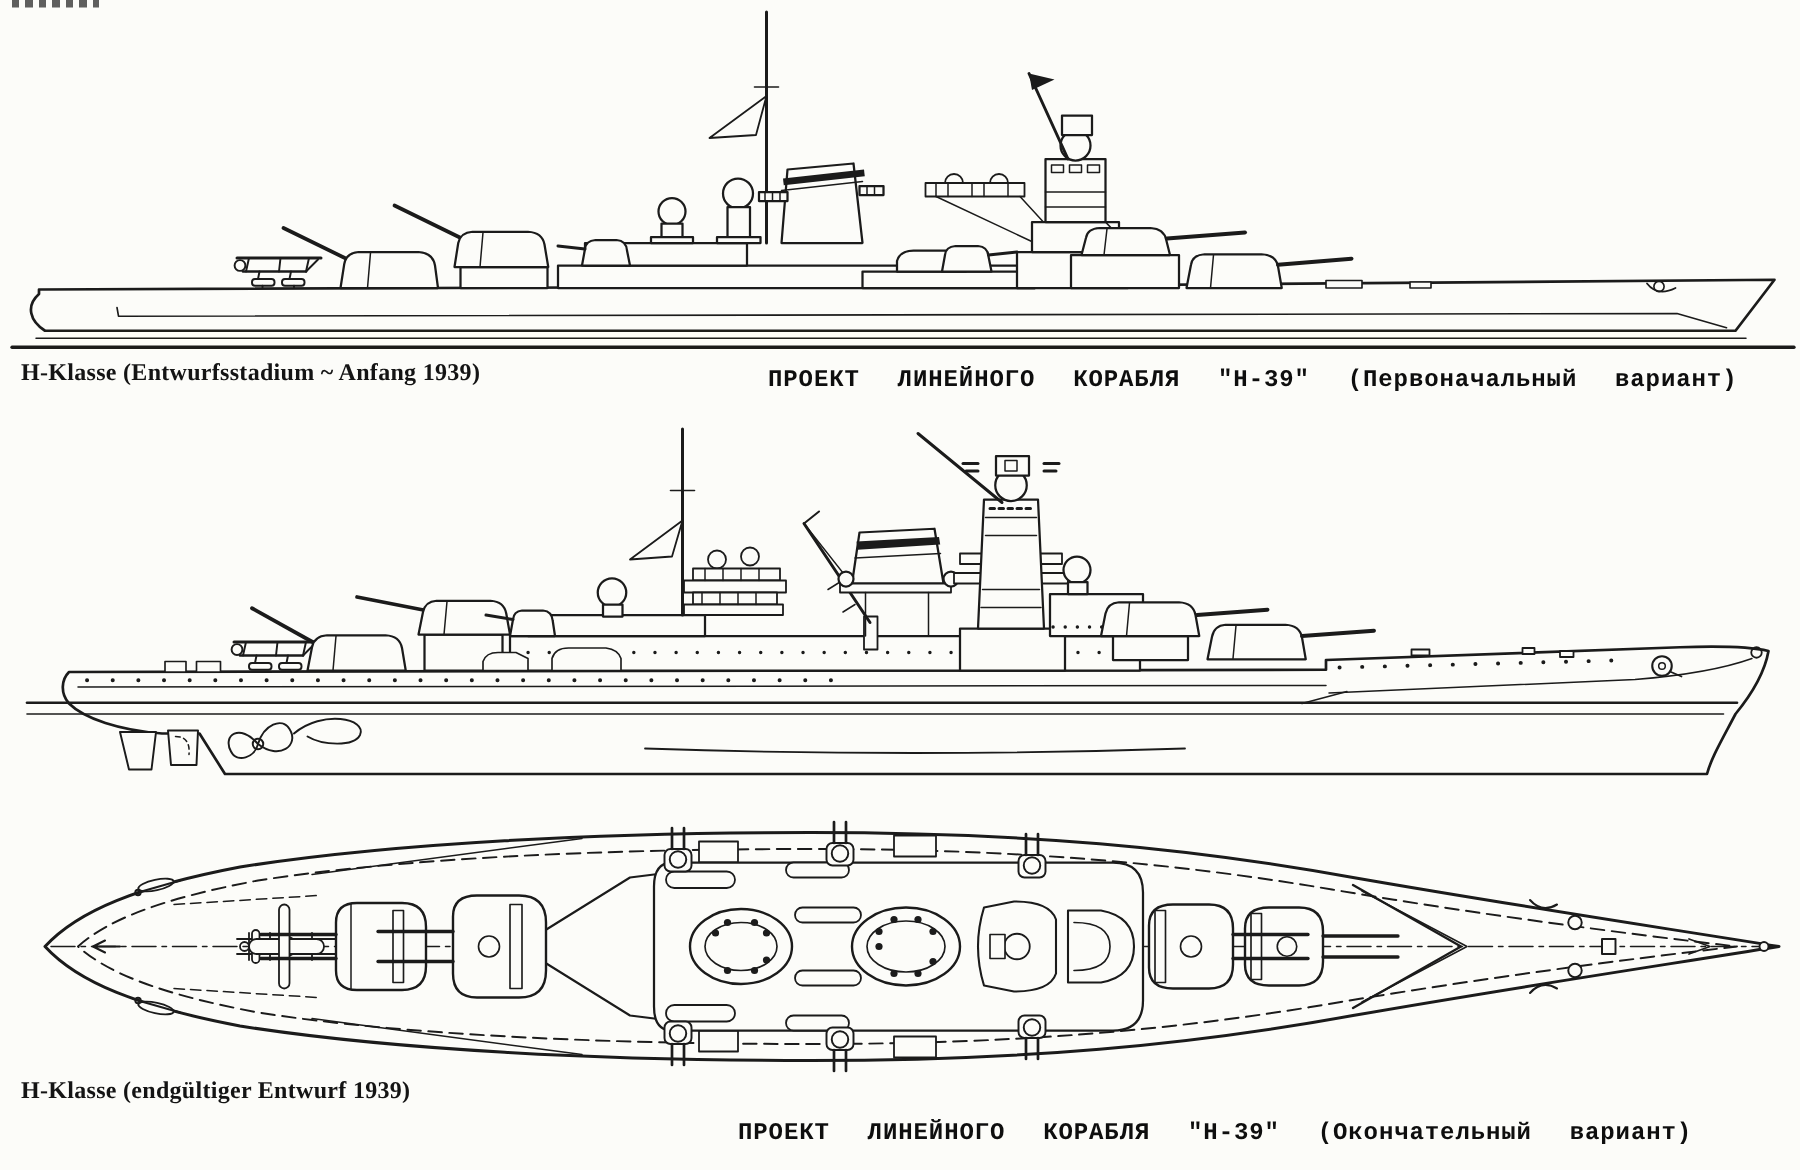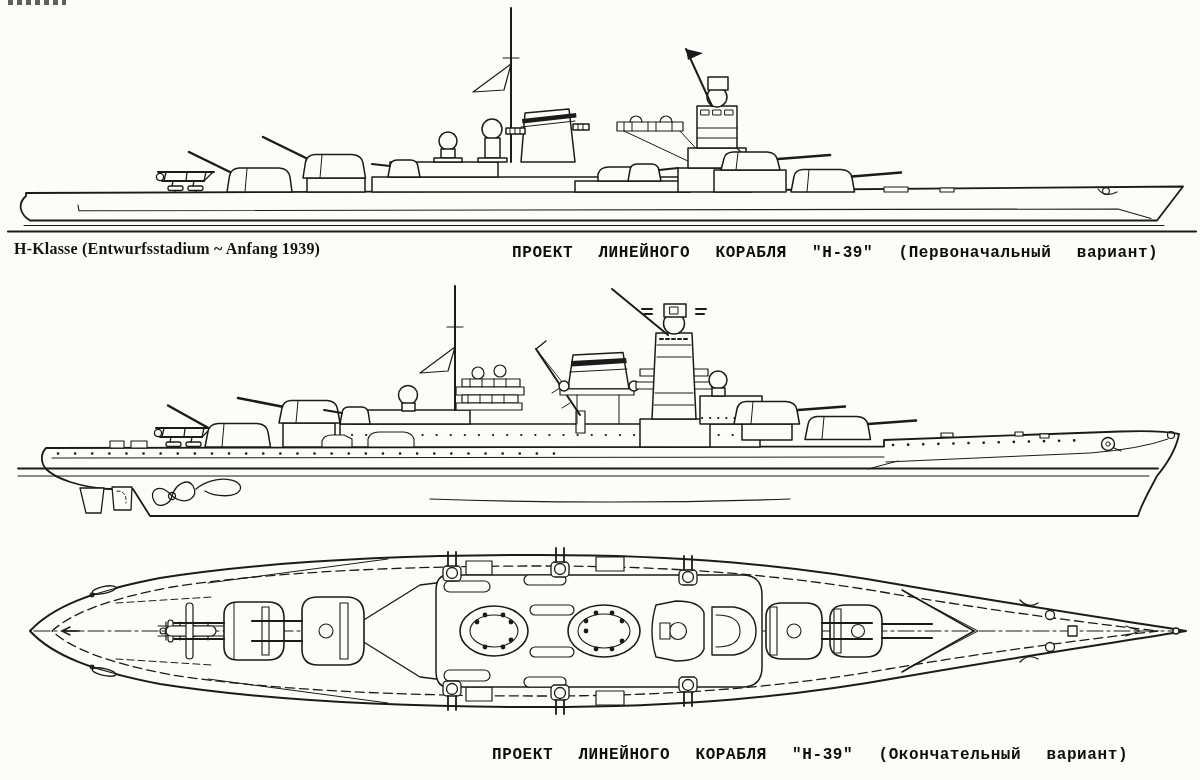--- a/index.html
+++ b/index.html
@@ -469,16 +469,17 @@
         <path d="M 1020 117 Q 1028 108 1038 114" stroke-width="1.4"></path>
         <circle class="fp" cx="1176" cy="86" r="3"></circle>
       </g>
     </g>
   </svg>
 
   <div id="cap1-de" class="cap-de" style="left:14px;top:240px">H-Klasse (Entwurfsstadium ~ Anfang 1939)</div>
 
   <div id="cap1-ru" class="cap-ru" style="left:512px;top:244px">ПРОЕКТ ЛИНЕЙНОГО КОРАБЛЯ "Н-39" (Первоначальный вариант)</div>
 
+  <div id="cap2-de" class="cap-de" style="left:14px;top:719px">H-Klasse (endgültiger Entwurf 1939)</div>
 
   <div id="cap2-ru" class="cap-ru" style="left:492px;top:746px">ПРОЕКТ ЛИНЕЙНОГО КОРАБЛЯ "Н-39" (Окончательный вариант)</div>
 
 </div>
 
 </body></html>

